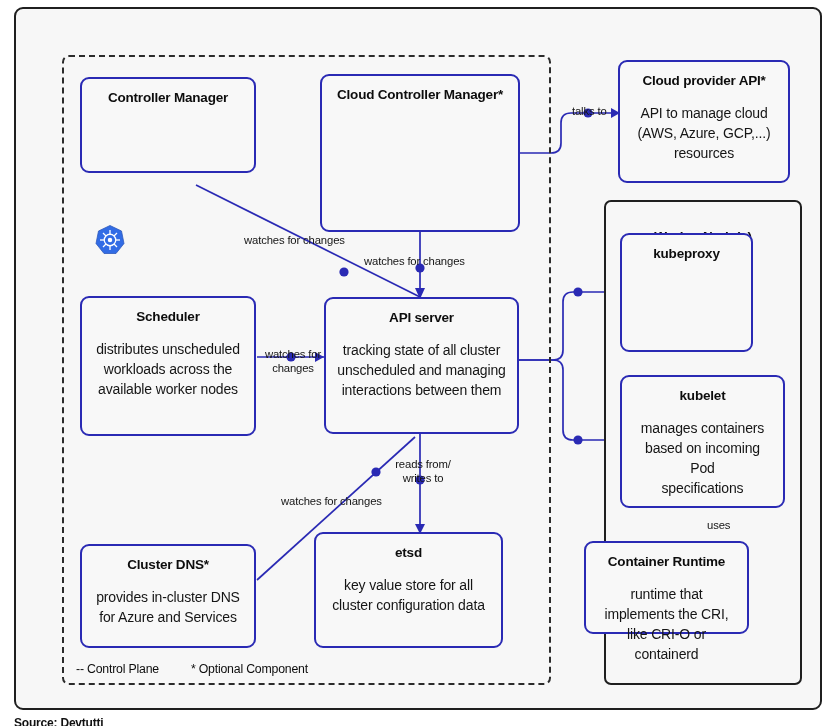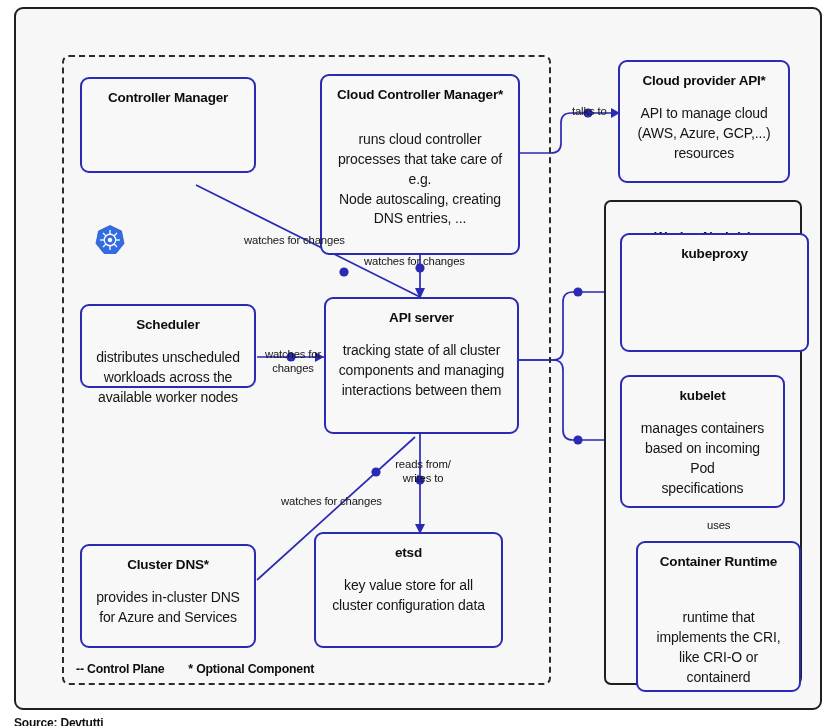--- a/index.html
+++ b/index.html
@@ -114,22 +114,22 @@
     background: transparent;
   }
 
   
   #legend {
     position: absolute;
     left: 76px;
     top: 662px;
     display: flex;
     align-items: center;
-    gap: 24px;
-    font-weight: bold;
+    gap: 32px;
+    font-weight: normal;
     font-size: 12.3px;
     color: #0d0d0d;
     letter-spacing: -0.2px;
   }
 
   
   #k8s-logo {
     position: absolute;
     left: 94px;
     top: 224px;
@@ -217,74 +217,69 @@
 </svg>
 
 <div id="worker-node">
   <div id="worker-node-title">Worker Node(s)</div>
 </div>
 
 <div class="node" style="left:80px; top:77px; width:176px; height:96px;">
   <div class="node-title">Controller Manager</div>
 </div>
 
-<div class="node" style="left:320px; top:74px; width:200px; height:181px;gap:12px;">
+<div class="node" style="left:320px; top:74px; width:200px; height:158px;">
   <div class="node-title">Cloud Controller Manager*</div>
-  <div class="node-desc">runs cloud controller
-processes that take care of
-e.g.
-Node autoscaling, creating
-DNS entries, ...</div>
 </div>
 
 <div class="node" style="left:618px; top:60px; width:172px; height:123px;">
   <div class="node-title">Cloud provider API*</div>
   <div class="node-desc">API to manage cloud
 (AWS, Azure, GCP,...)
 resources</div>
 </div>
 
-<div class="node" style="left:80px; top:304px; width:176px; height:84px;">
+<div class="node" style="left:80px; top:296px; width:176px; height:140px;">
   <div class="node-title">Scheduler</div>
   <div class="node-desc">distributes unscheduled
 workloads across the
 available worker nodes</div>
 </div>
 
 <div class="node" style="left:324px; top:297px; width:195px; height:137px;">
   <div class="node-title">API server</div>
   <div class="node-desc">tracking state of all cluster
-components and managing
+unscheduled and managing
 interactions between them</div>
 </div>
 
 <div class="node" style="left:80px; top:544px; width:176px; height:104px;">
   <div class="node-title">Cluster DNS*</div>
   <div class="node-desc">provides in-cluster DNS
 for Azure and Services</div>
 </div>
 
 <div class="node" style="left:314px; top:532px; width:189px; height:116px;">
   <div class="node-title">etsd</div>
   <div class="node-desc">key value store for all
 cluster configuration data</div>
 </div>
 
-<div class="node" style="left:620px; top:233px; width:189px; height:119px;">
+<div class="node" style="left:620px; top:233px; width:133px; height:119px;">
   <div class="node-title">kubeproxy</div>
 </div>
 
 <div class="node" style="left:620px; top:375px; width:165px; height:133px;">
   <div class="node-title">kubelet</div>
   <div class="node-desc">manages containers
 based on incoming Pod
 specifications</div>
 </div>
 
-<div class="node" style="left:636px; top:541px; width:165px; height:151px;gap:23px;">
+<div class="node" style="left:584px; top:541px; width:165px; height:93px;">
   <div class="node-title">Container Runtime</div>
   <div class="node-desc">runtime that
 implements the CRI,
 like CRI-O or
 containerd</div>
 </div>
 
 <div class="edge-label" style="left:244px; top:233px;">watches for changes</div>
 
 <div class="edge-label" style="left:364px; top:254px;">watches for changes</div>

